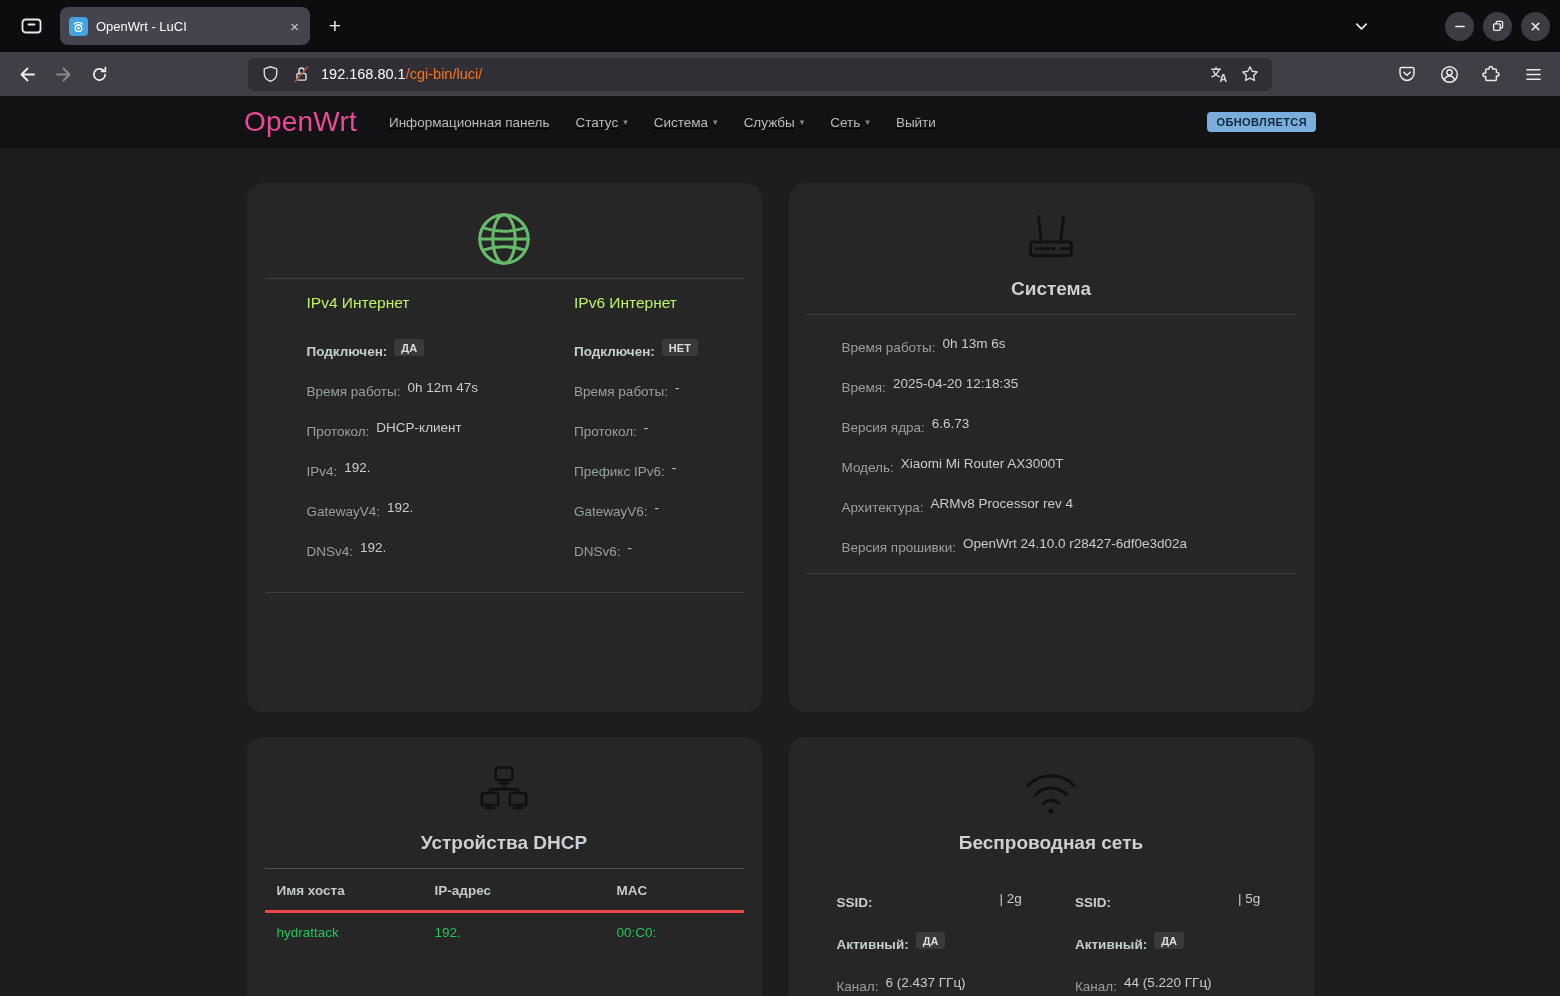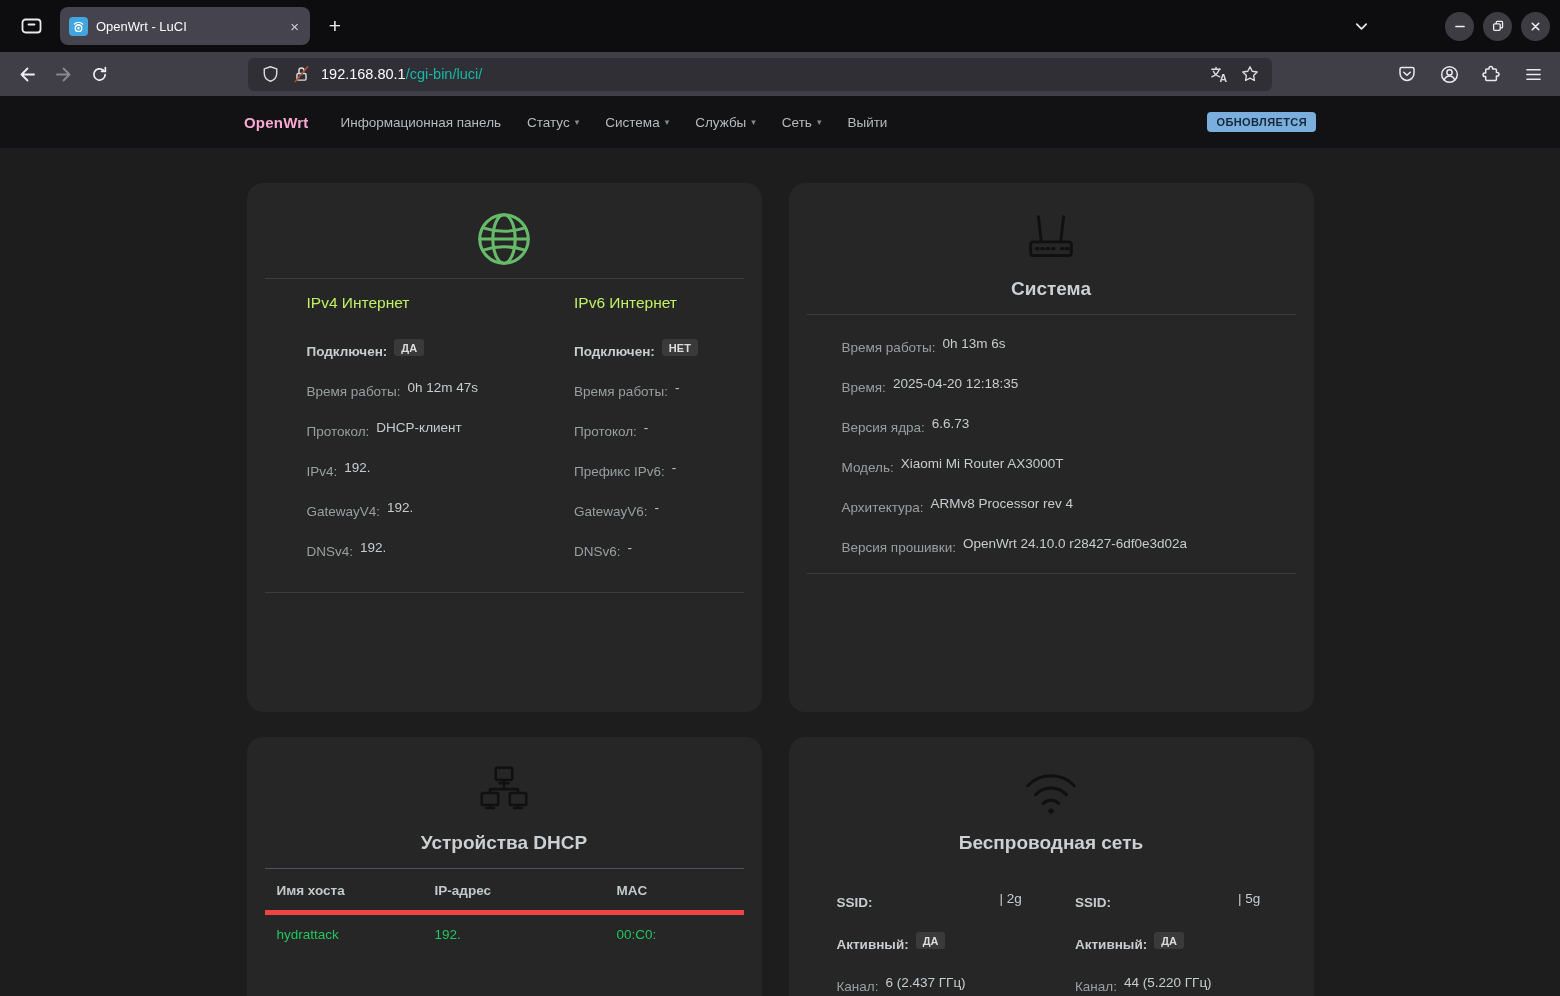--- a/index.html
+++ b/index.html
@@ -31,32 +31,32 @@
             display:flex; align-items:center; justify-content:center; color:#ededf2; cursor:pointer; padding:0; }
 
   
   .toolbar { flex:0 0 44px; background:#403f47; display:flex; align-items:center; padding:0 12px; }
   .toolbar .tb-btn { width:30px; height:30px; margin:0 6px 0 0; }
   .fwd { opacity:.42; }
   .urlbar { flex:1; height:33px; background:#312f36; border-radius:6px; margin:0 118px 0 128px;
             display:flex; align-items:center; padding:0 11px; gap:9px; cursor:text; }
   .url-text { font-size:14.5px; white-space:nowrap; }
   .url-host { color:#fbfbfe;text-align:right; }
-  .url-path { color:#14b8a6; }
+  .url-path { color:#f97316; }
   .url-spacer { flex:1; }
   .url-icon { display:flex; align-items:center; justify-content:center; width:22px; height:22px; cursor:pointer; }
   .right-icons { display:flex; align-items:center; gap:12px; margin-left:2px; }
   .right-icons .tb-btn { margin:0; }
 
   
   .page { flex:1; background:#1d1d1d; overflow:hidden; }
   .site-header { height:52px; background:#121214; display:flex; align-items:center; }
   .header-inner { width:1072px; margin:0 auto; display:flex; align-items:center; }
-  .logo { font-size:15px; font-weight:700; color:#f9a8d4; margin-right:32px; letter-spacing:.2px; cursor:pointer; }
-  #main-nav { display:flex; align-items:center; gap:26px; }
+  .logo { font-size:28px; font-weight:400; color:#ec4899; margin-right:32px; letter-spacing:.2px; cursor:pointer; }
+  #main-nav { display:flex; align-items:center; gap:26px;text-decoration:underline; }
   .nav-item { font-size:13.5px; color:#b6babc; display:flex; align-items:center; gap:5px; cursor:pointer; }
   .caret { font-size:9px; color:#84898b; }
   .update-badge { margin-left:auto; background:var(--update-badge-bg,#79aedd); color:var(--update-badge-text,#16273a);
                   font-size:11px; font-weight:700; padding:4px 9px; border-radius:4px; letter-spacing:.4px; }
 
   .cards { width:1067px; margin:35px auto 0; display:grid; grid-template-columns:515px 525px;
            column-gap:27px; row-gap:25px; }
   .card { background:#262626; border-radius:16px; padding:23px 18px 16px; height:529px; overflow:hidden; }
   .card.tall { height:600px; }
   .icon-wrap { display:flex; justify-content:center; align-items:center; height:66px; margin-bottom:6px; }
@@ -75,21 +75,21 @@
   .lbl.strong { color:#c7ccce; font-weight:700; }
   .val { color:#c7ccce; }
   .val.badge { background:#3a3a3a; border-radius:3px; padding:2.5px 7px; font-size:11px; font-weight:700; color:#dddddd; }
   .val.gap { margin-left:120px; }
 
   .sys-rows { padding-left:35px; margin-top:2px; }
   .sys-rows + .card-hr { margin-top:18px; }
 
   .dhcp-table { width:100%; border-collapse:collapse; }
   .dhcp-table th { text-align:left; font-size:13.5px; color:#c3c8ca; font-weight:700;
-                   padding:14px 0 12px 12px; border-bottom:5px solid #ef4444; }
+                   padding:14px 0 12px 12px; border-bottom:3px solid #ef4444; }
   .dhcp-table th:nth-child(1) { width:33%; }
   .dhcp-table th:nth-child(2) { width:38%; }
   .dhcp-table td { font-size:13.5px; color:#22c55e; padding:12px 0 11px 12px; }
 
   .wifi-cols { display:grid; grid-template-columns:1fr 1fr; margin-top:8px; }
   .wifi-col { padding-left:30px; }
   .wifi-col:nth-child(2) { padding-left:24px; }
   .wifi-col .info-row { margin:19px 0; }
 
   svg { display:block; }

